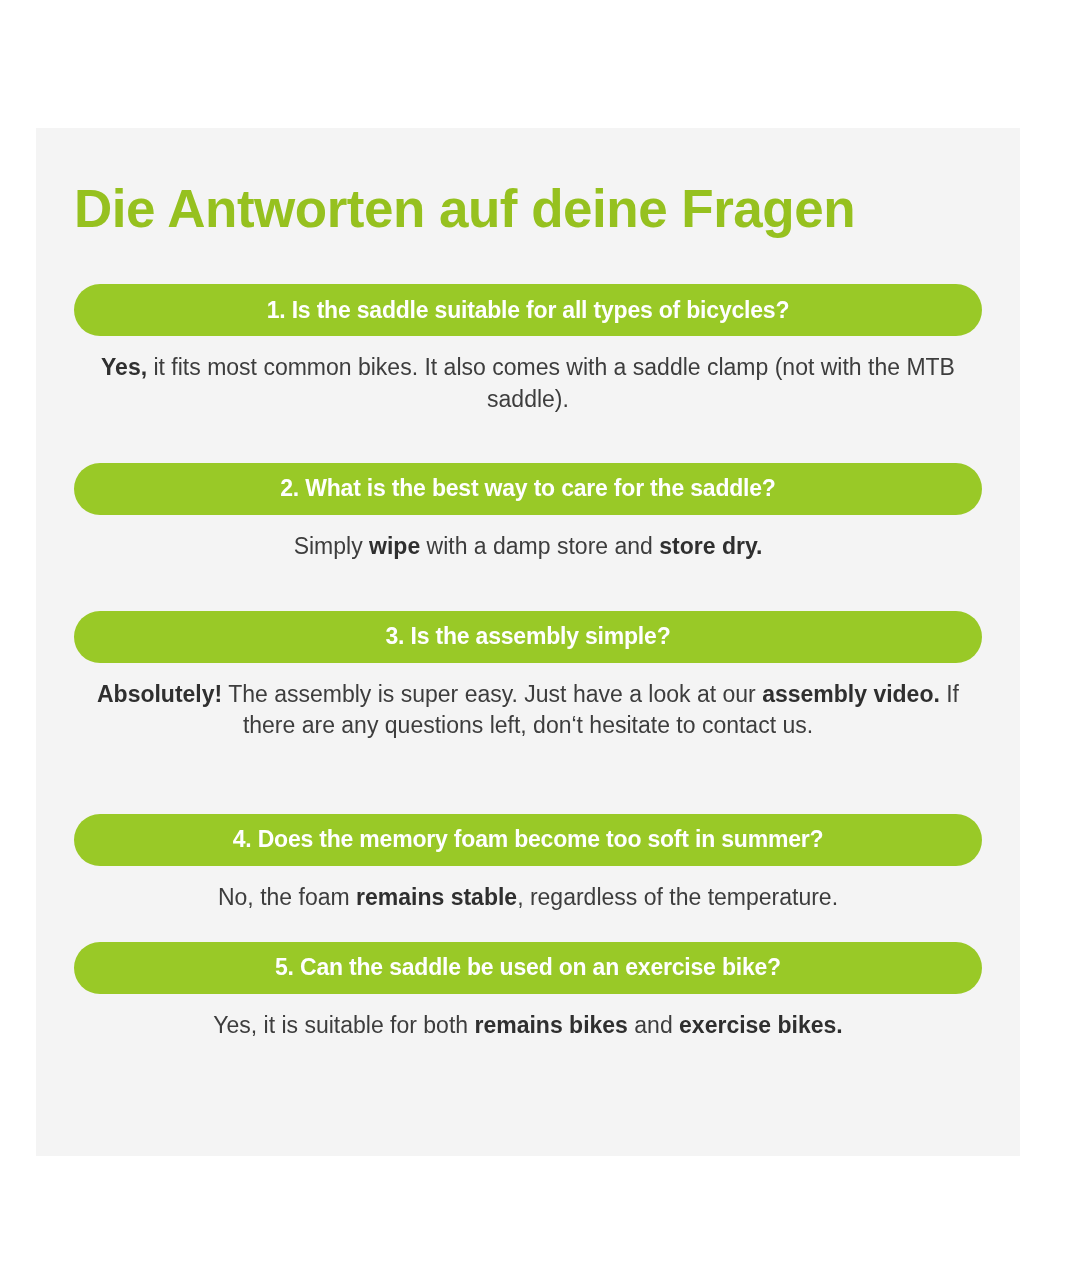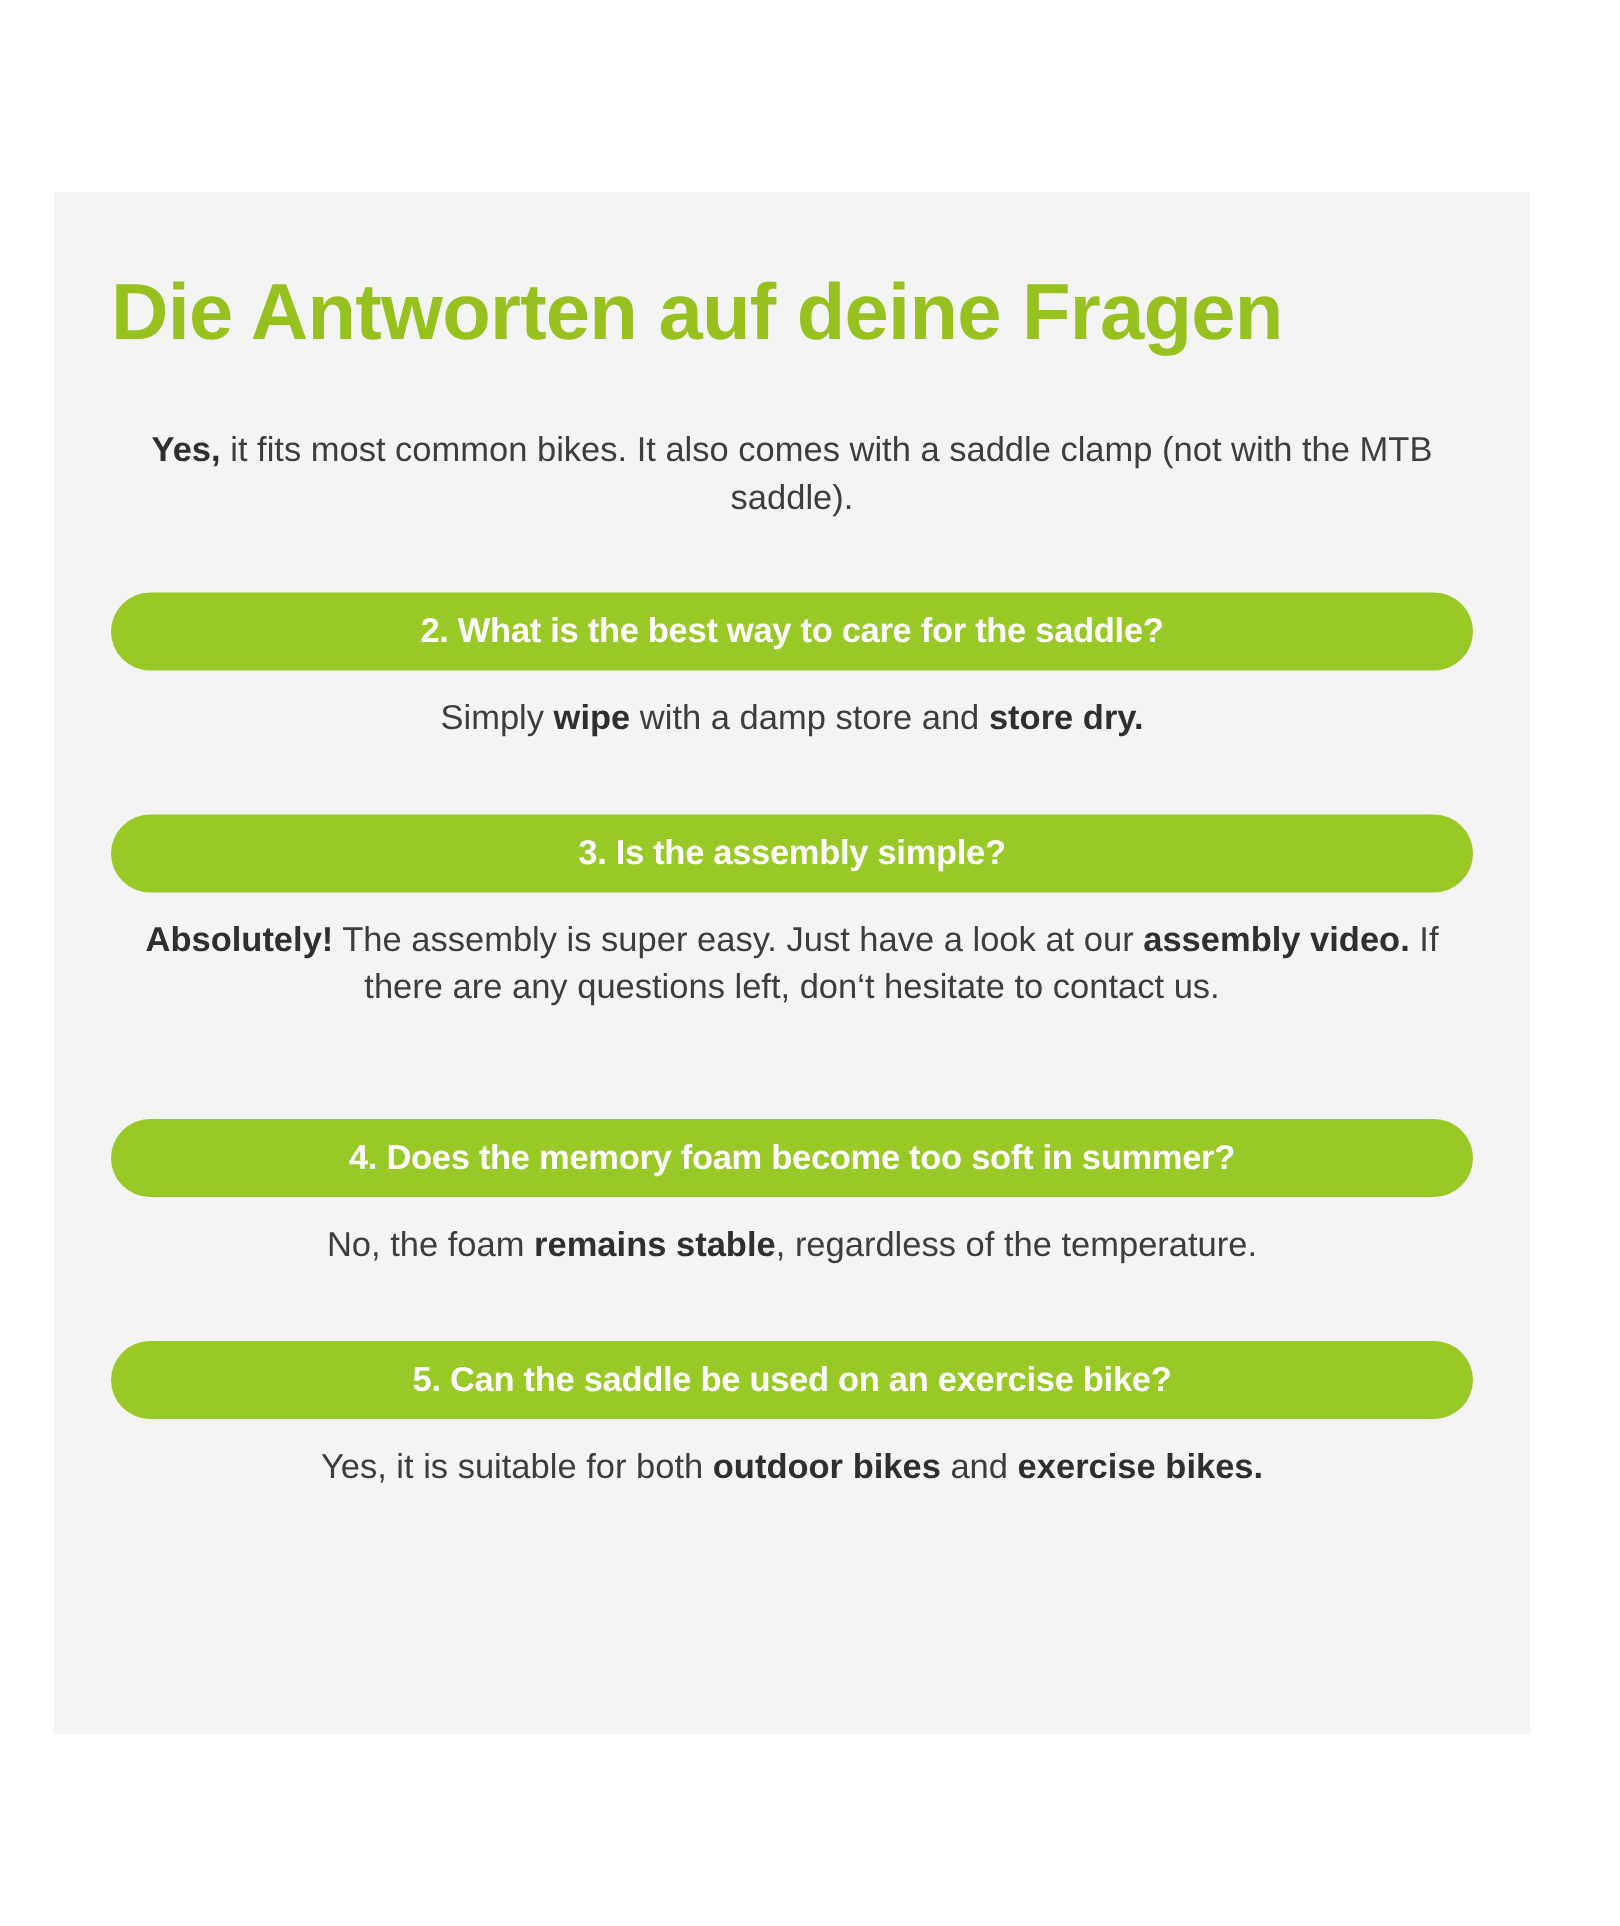--- a/index.html
+++ b/index.html
@@ -66,49 +66,50 @@
   }
   .faq-a b {
     font-weight: bold;
     color: #2f2f2f;
     text-align: center;
   }
   .gap-1 { margin-top: 46px; }
   .gap-2 { margin-top: 47px; }
   .gap-3 { margin-top: 48px; }
   .gap-4 { margin-top: 72px; }
-  .gap-5 { margin-top: 48px; }
+  .gap-5 { margin-top: 28px; }
 </style>
 </head>
 <body>
 
 <div class="page">
 
   <h1 class="faq-title">Die Antworten auf deine Fragen</h1>
 
   <ul class="faq-list">
 
     <li class="faq-item gap-1">
+      <div class="faq-q">1. Is the saddle suitable for all types of bicycles?</div>
       <div class="faq-a"><b>Yes,</b><span> it fits most common bikes. It also comes with a saddle clamp (not with the MTB saddle).</span></div>
     </li>
 
     <li class="faq-item gap-2">
       <div class="faq-q">2. What is the best way to care for the saddle?</div>
       <div class="faq-a"><span>Simply </span><b>wipe</b><span> with a damp store and </span><b>store dry.</b></div>
     </li>
 
     <li class="faq-item gap-3">
       <div class="faq-q">3. Is the assembly simple?</div>
       <div class="faq-a"><b>Absolutely!</b><span> The assembly is super easy. Just have a look at our </span><b>assembly video.</b><span> If there are any questions left, don‘t hesitate to contact us.</span></div>
     </li>
 
     <li class="faq-item gap-4">
       <div class="faq-q">4. Does the memory foam become too soft in summer?</div>
       <div class="faq-a"><span>No, the foam </span><b>remains stable</b><span>, regardless of the temperature.</span></div>
     </li>
 
     <li class="faq-item gap-5">
       <div class="faq-q">5. Can the saddle be used on an exercise bike?</div>
-      <div class="faq-a"><span>Yes, it is suitable for both </span><b>outdoor bikes</b><span> and </span><b>exercise bikes.</b></div>
+      <div class="faq-a"><span>Yes, it is suitable for both </span><b>remains bikes</b><span> and </span><b>exercise bikes.</b></div>
     </li>
 
   </ul>
 </div>
 
 </body></html>

